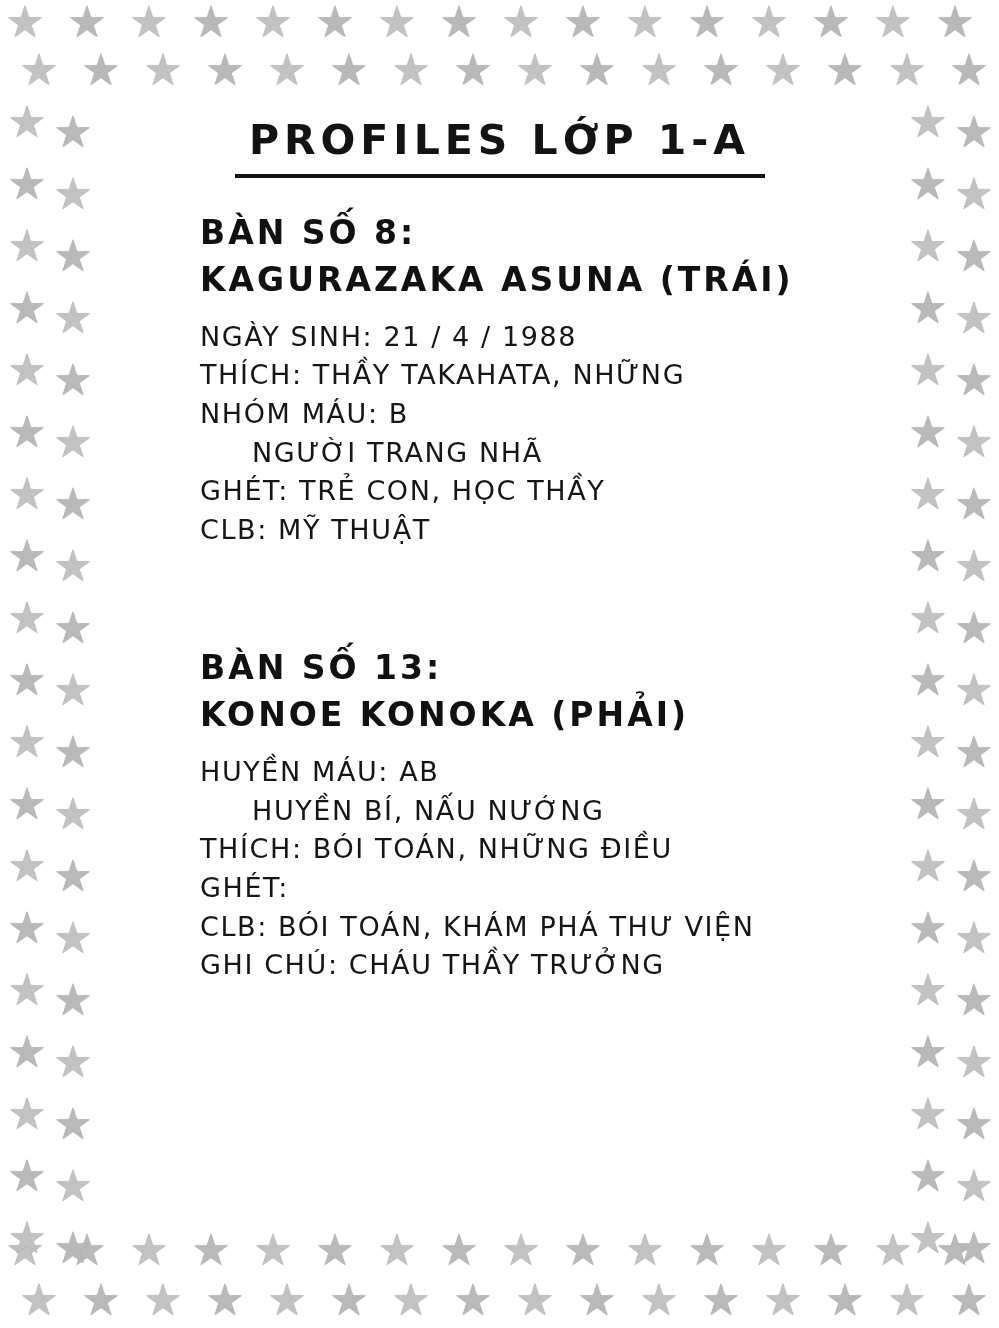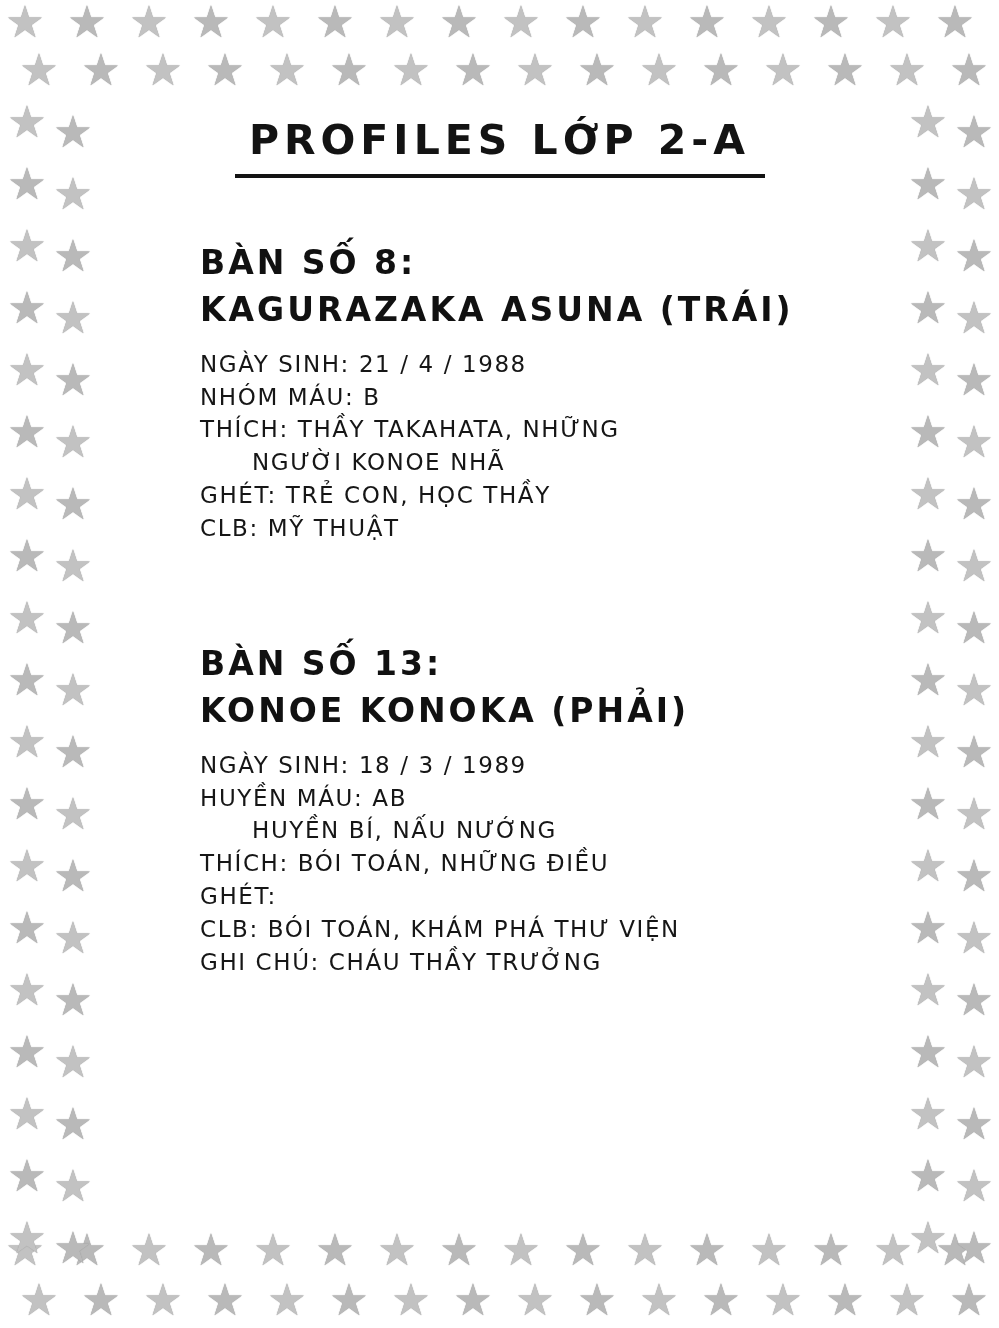--- a/index.html
+++ b/index.html
@@ -53,40 +53,40 @@
     letter-spacing: 5px;
     color: #131313;
     text-align: center;
     padding-bottom: 10px;
     margin: 20px auto 0 auto;
     width: 530px;
     border-bottom: 4px solid #131313;
   }
 
   .profile {
-    margin-top: 62px;
+    margin-top: 32px;
     padding-left: 80px;
   }
   .profile.second {
     margin-top: 96px;
   }
 
   .p-heading {
     font-weight: bold;
     font-size: 33px;
     letter-spacing: 3px;
     color: #111;
     line-height: 1.42;
   }
 
   .p-fields {
     margin-top: 14px;
   }
   .field {
-    font-size: 23px;
+    font-size: 27px;
     letter-spacing: 1.6px;
     color: #161616;
     line-height: 1.43;
     white-space: pre-wrap;
   }
   .field.cont {
     padding-left: 52px;
   }
 </style>
 </head>
@@ -232,44 +232,43 @@
       <div class="star s2" style="left: 951px; top: 916px;">★</div>
       <div class="star" style="left: 951px; top: 978px;">★</div>
       <div class="star s2" style="left: 951px; top: 1040px;">★</div>
       <div class="star" style="left: 951px; top: 1102px;">★</div>
       <div class="star s2" style="left: 951px; top: 1164px;">★</div>
       <div class="star" style="left: 951px; top: 1226px;">★</div>
     </div>
 
   <div class="content">
 
-    <div class="doc-title">PROFILES LỚP 2-A</div>
+    <div class="doc-title">PROFILES LỚP 1-A</div>
 
     <div class="profile">
       <div class="p-heading">
         <div>BÀN SỐ 8:</div>
         <div>KAGURAZAKA ASUNA (TRÁI)</div>
       </div>
       <div class="p-fields">
         <div class="field">NGÀY SINH: 21 / 4 / 1988</div>
+        <div class="field">THÍCH: THẦY TAKAHATA, NHỮNG</div>
         <div class="field">NHÓM MÁU: B</div>
-        <div class="field">THÍCH: THẦY TAKAHATA, NHỮNG</div>
-        <div class="field cont">NGƯỜI KONOE NHÃ</div>
+        <div class="field cont">NGƯỜI TRANG NHÃ</div>
         <div class="field">GHÉT: TRẺ CON, HỌC THẦY</div>
         <div class="field">CLB: MỸ THUẬT</div>
       </div>
     </div>
 
     <div class="profile second">
       <div class="p-heading">
         <div>BÀN SỐ 13:</div>
         <div>KONOE KONOKA (PHẢI)</div>
       </div>
       <div class="p-fields">
-        <div class="field">NGÀY SINH: 18 / 3 / 1989</div>
         <div class="field">HUYỀN MÁU: AB</div>
         <div class="field cont">HUYỀN BÍ, NẤU NƯỚNG</div>
         <div class="field">THÍCH: BÓI TOÁN, NHỮNG ĐIỀU</div>
         <div class="field">GHÉT:</div>
         <div class="field">CLB: BÓI TOÁN, KHÁM PHÁ THƯ VIỆN</div>
         <div class="field">GHI CHÚ: CHÁU THẦY TRƯỞNG</div>
       </div>
     </div>
 
   </div>

